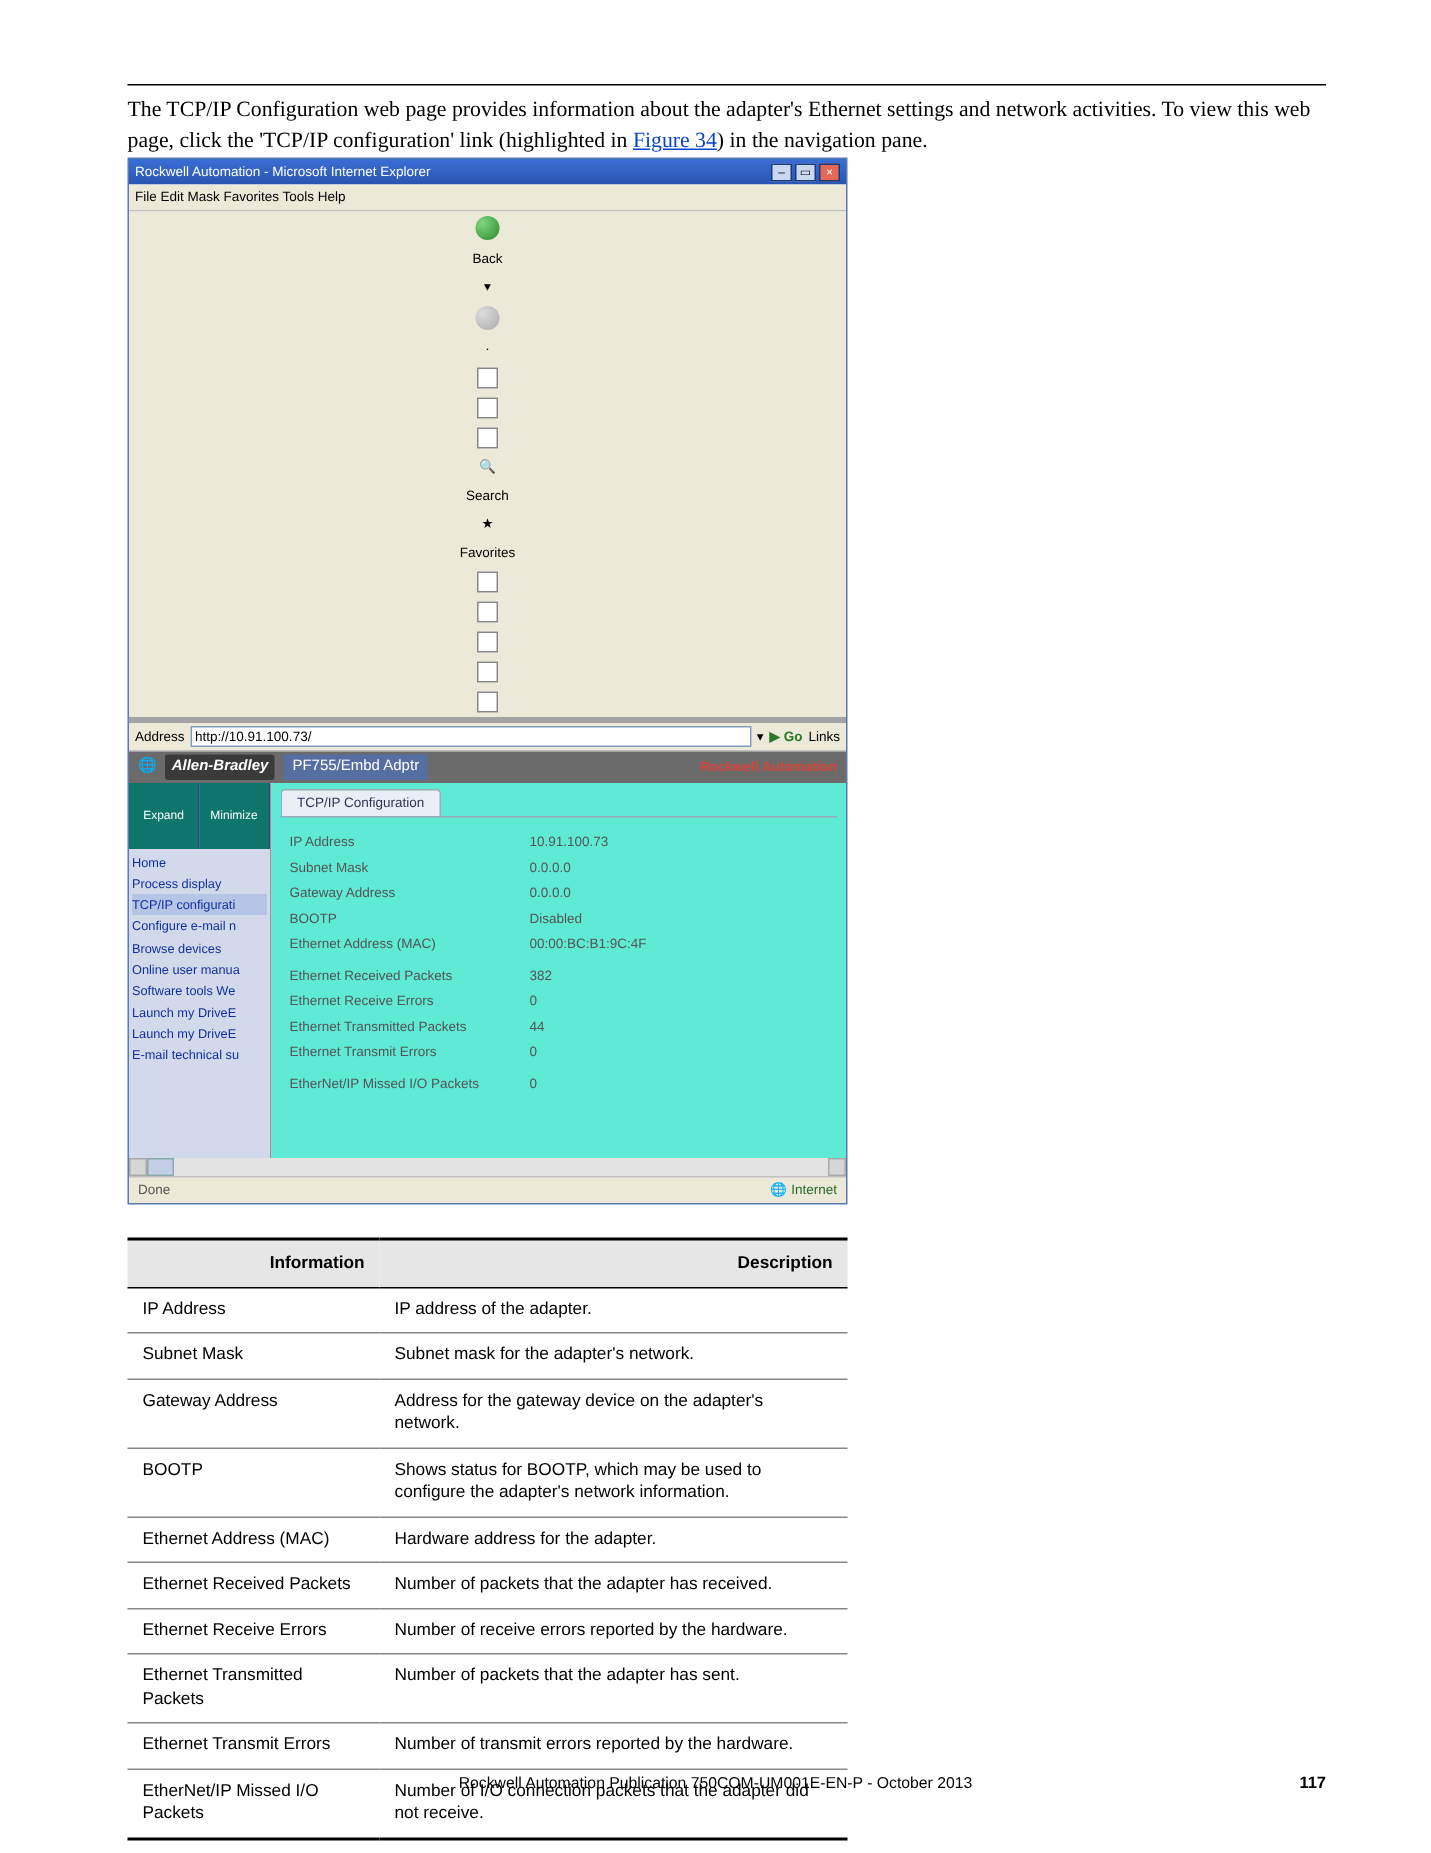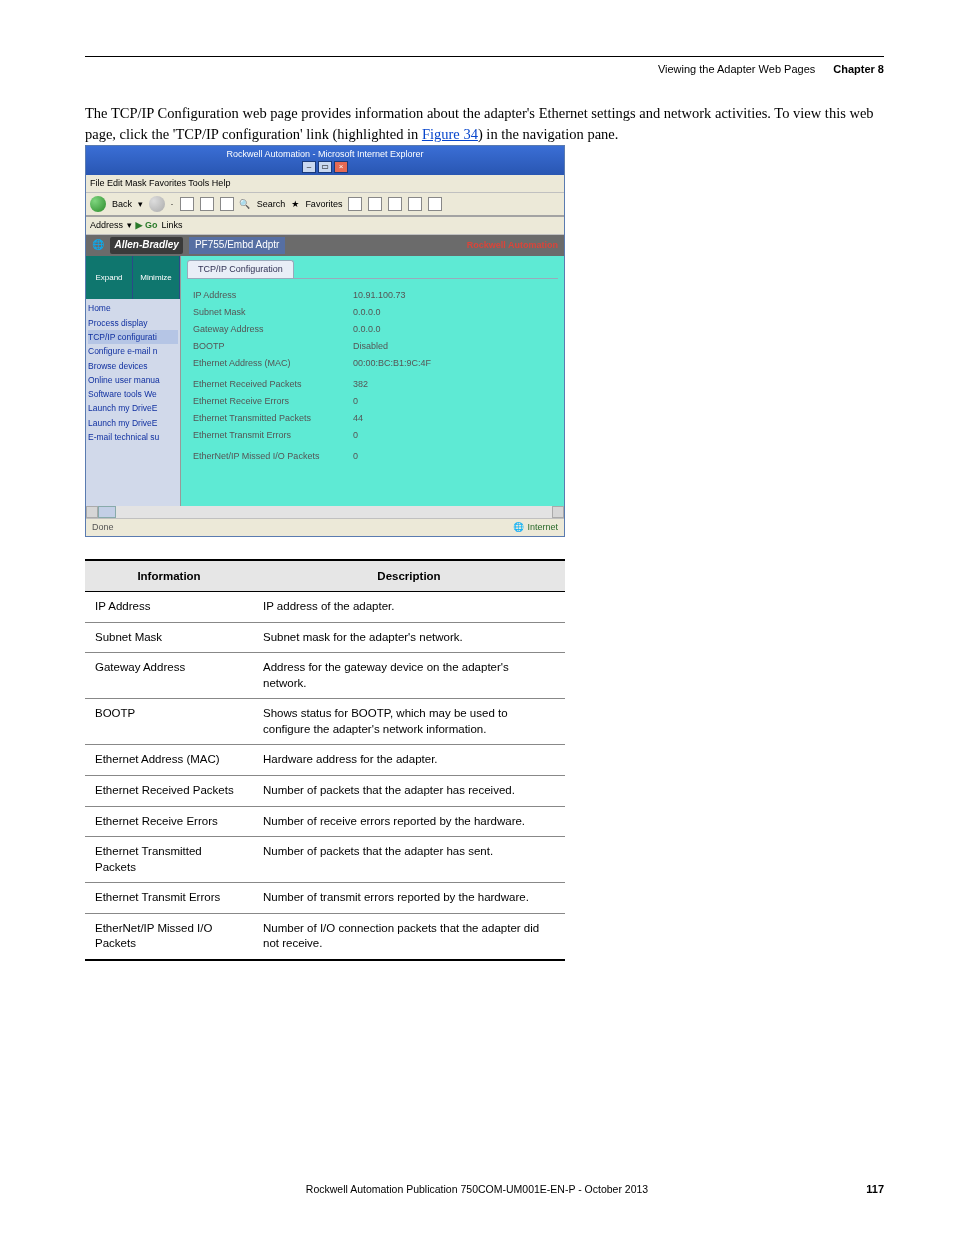--- a/index.html
+++ b/index.html
@@ -65,35 +65,35 @@
     font-size: 9px;
     background: #fff;
   }
   .ie-titlebar {
     background: linear-gradient(#3a6ed5, #2956b2);
     color: #fff;
     padding: 2px 4px;
     display: flex;
     align-items: center;
     justify-content: space-between;
-    flex-direction: column;
   }
   .ie-titlebar .btns { display:flex; gap:2px; }
   .ie-titlebar .wbtn {
     width: 14px; height: 12px; background: #c9d8f0; border:1px solid #1a3a7a;
     display:flex; align-items:center; justify-content:center; font-size:8px; color:#000;
   }
   .ie-titlebar .wbtn.close { background:#e56a54; color:#fff; }
   .ie-menubar {
     background: #ece9d8; padding: 2px 4px; color:#000;
     border-bottom:1px solid #c0c0c0;
   }
   .ie-toolbar {
     background: #ece9d8; padding: 3px 4px; display:flex; align-items:center; gap:6px;
-    border-bottom:2px solid #a3a3a3;
+    border-bottom:4px solid #a3a3a3;
+    flex-direction:column;
   }
   .ie-toolbar .circ {
     width:16px; height:16px; border-radius:50%; display:inline-block;
   }
   .ie-toolbar .back { background: radial-gradient(circle at 30% 30%, #7fd67f, #2a8a2a); }
   .ie-toolbar .fwd { background: radial-gradient(circle at 30% 30%, #ddd, #aaa); }
   .ie-toolbar .sq { width:14px; height:14px; background:#fff; border:1px solid #888; display:inline-block; }
   .ie-address {
     background:#ece9d8; padding:2px 4px; display:flex; align-items:center; gap:4px;
     border-bottom:1px solid #c0c0c0;
@@ -146,21 +146,21 @@
 
   
   .desc-table {
     margin-top: 22px;
     width: 480px;
     border-collapse: collapse;
     font-family: Arial, Helvetica, sans-serif;
     font-size: 11.5px;
   }
   .desc-table th {
-    text-align: center;
+    text-align: right;
     background: #e6e6e6;
     border-top: 2px solid #000;
     border-bottom: 1px solid #000;
     padding: 7px 10px;
     font-weight: bold;
     margin-top: 16px;
   }
   .desc-table td {
     border-bottom: 1px solid #888;
     padding: 7px 10px;
@@ -185,24 +185,20 @@
     right: 70px;
     font-weight: bold;
     font-size: 11px;
   }
 </style>
 </head>
 <body>
 
 <div class="page">
   <div class="top-rule"></div>
-  <div class="header-line">
-    <span class="header-left">Viewing the Adapter Web Pages</span>
-    <span class="header-chapter">Chapter 8</span>
-  </div>
 
   <div class="content-row">
     <div class="right-col">
       <p class="intro">
         <span>The TCP/IP Configuration web page provides information about the adapter's Ethernet settings and network activities. To view this web page, click the 'TCP/IP configuration' link (highlighted in </span><a href="#">Figure 34</a><span>) in the navigation pane.</span>
       </p>
 
 
       <div class="ie-window">
         <div class="ie-titlebar">
@@ -228,20 +224,21 @@
           <span>★</span>
           <span>Favorites</span>
           <span class="sq"></span>
           <span class="sq"></span>
           <span class="sq"></span>
           <span class="sq"></span>
           <span class="sq"></span>
         </div>
         <div class="ie-address">
           <span>Address</span>
+          <input type="text" value="http://10.91.100.73/" style="">
           <span>▾</span>
           <span class="ie-go">▶ <span>Go</span></span>
           <span>Links</span>
         </div>
         <div class="ab-header">
           <span class="brandwrap">
             <span>🌐</span>
             <span class="ab">Allen-Bradley</span>
             <span class="pf">PF755/Embd Adptr</span>
           </span>

